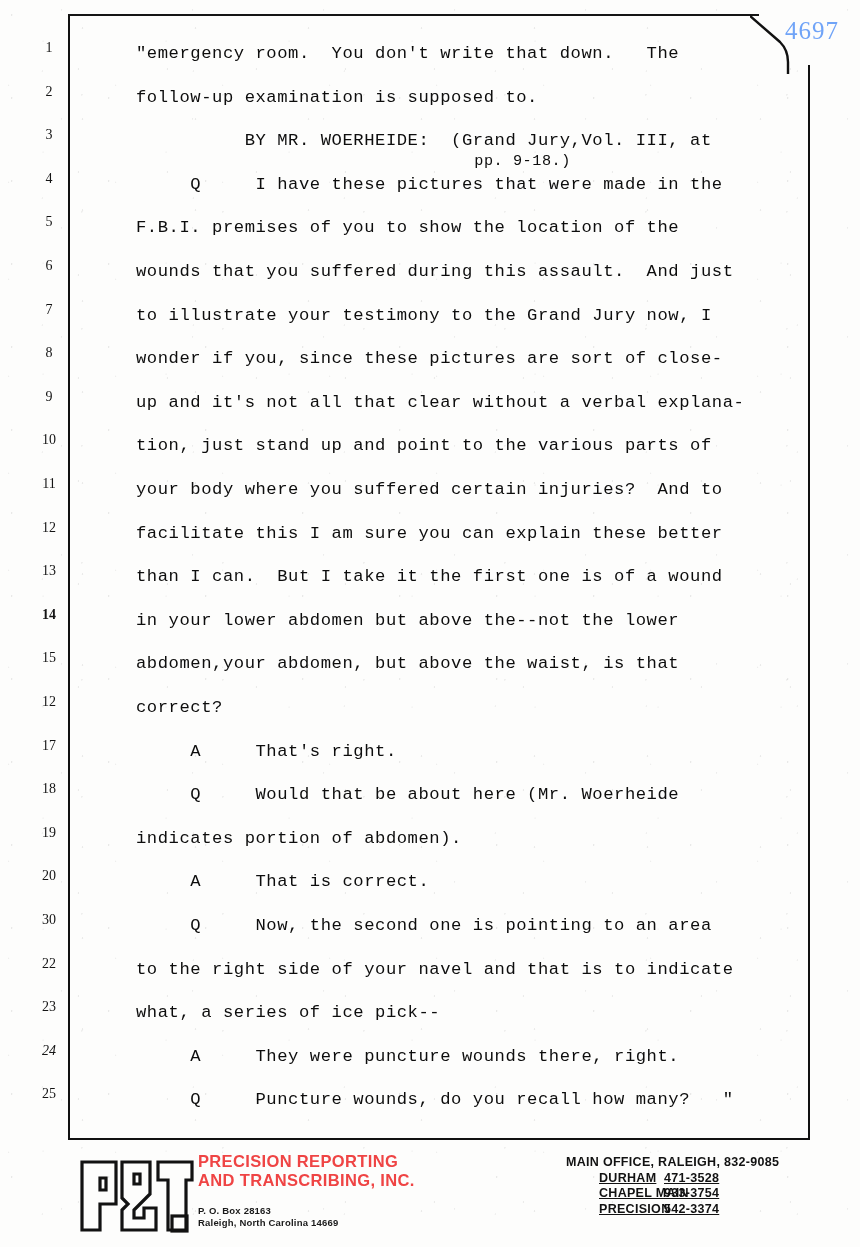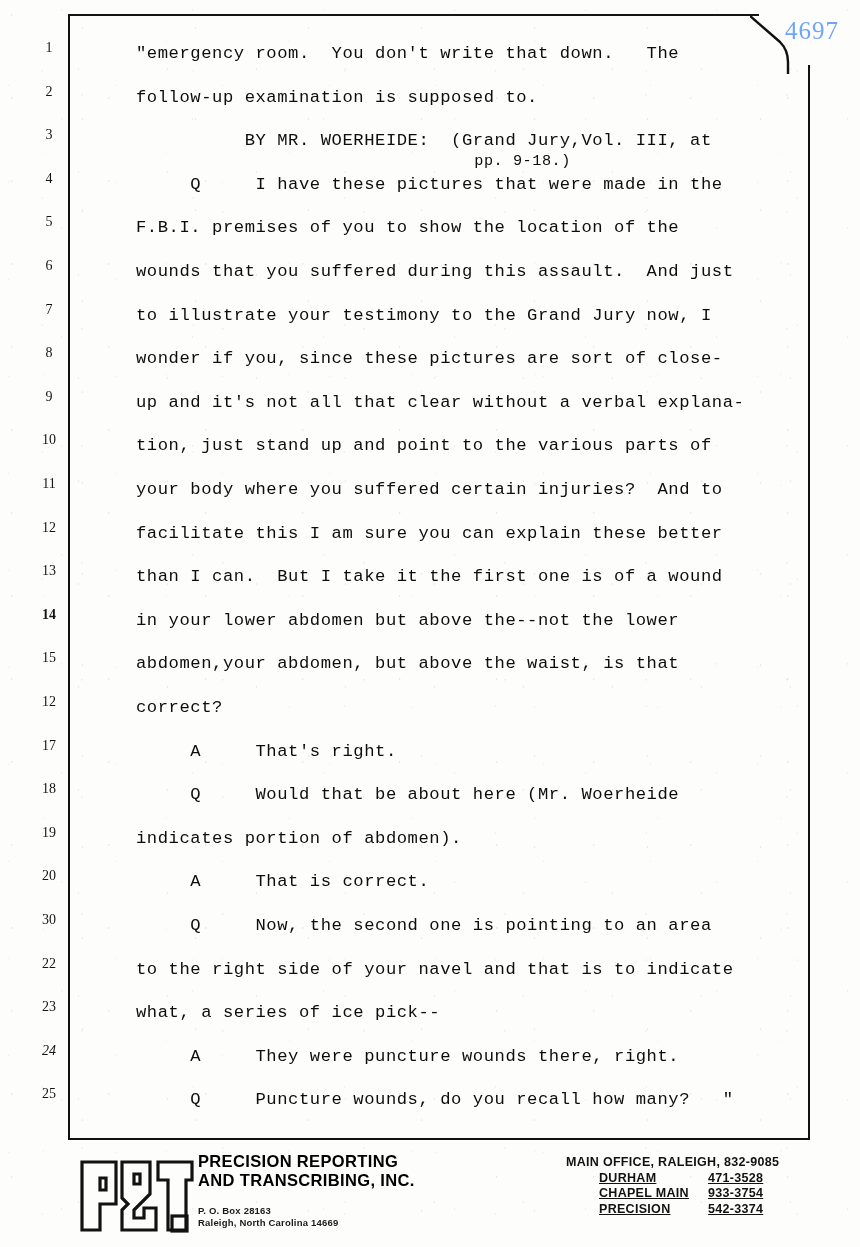--- a/index.html
+++ b/index.html
@@ -123,21 +123,21 @@
   #logo-mark svg { display: block; }
 
   #logo-words {
     position: absolute;
     left: 198px;
     top: 4px;
     font-family: "Liberation Sans", "DejaVu Sans", sans-serif;
     font-size: 16.5px;
     font-weight: 700;
     letter-spacing: .35px;
-    color: #000000;
+    color: #ef4444;
     line-height: 19px;
   }
   #logo-address {
     position: absolute;
     left: 198px;
     top: 57px;
     font-family: "Liberation Sans", "DejaVu Sans", sans-serif;
     font-size: 9.5px;
     font-weight: 700;
     letter-spacing: .2px;
@@ -155,21 +155,21 @@
     letter-spacing: .3px;
     color: #121212;
     line-height: 15.5px;
     white-space: nowrap;
   }
   #contact .branch-row {
     display: flex;
     text-decoration: underline;
   }
   #contact .branch-city { display: inline-block; width: 98px; padding-left: 33px; box-sizing: border-box; }
-  #contact .branch-num  { display: inline-block; margin-left: 44px; }
+  #contact .branch-num  { display: inline-block; }
 
   
   #stamp {
     position: absolute;
     left: 785px;
     top: 17px;
     font-family: "Liberation Serif", "DejaVu Serif", serif;
     font-size: 25px;
     font-weight: 400;
     letter-spacing: 1px;

